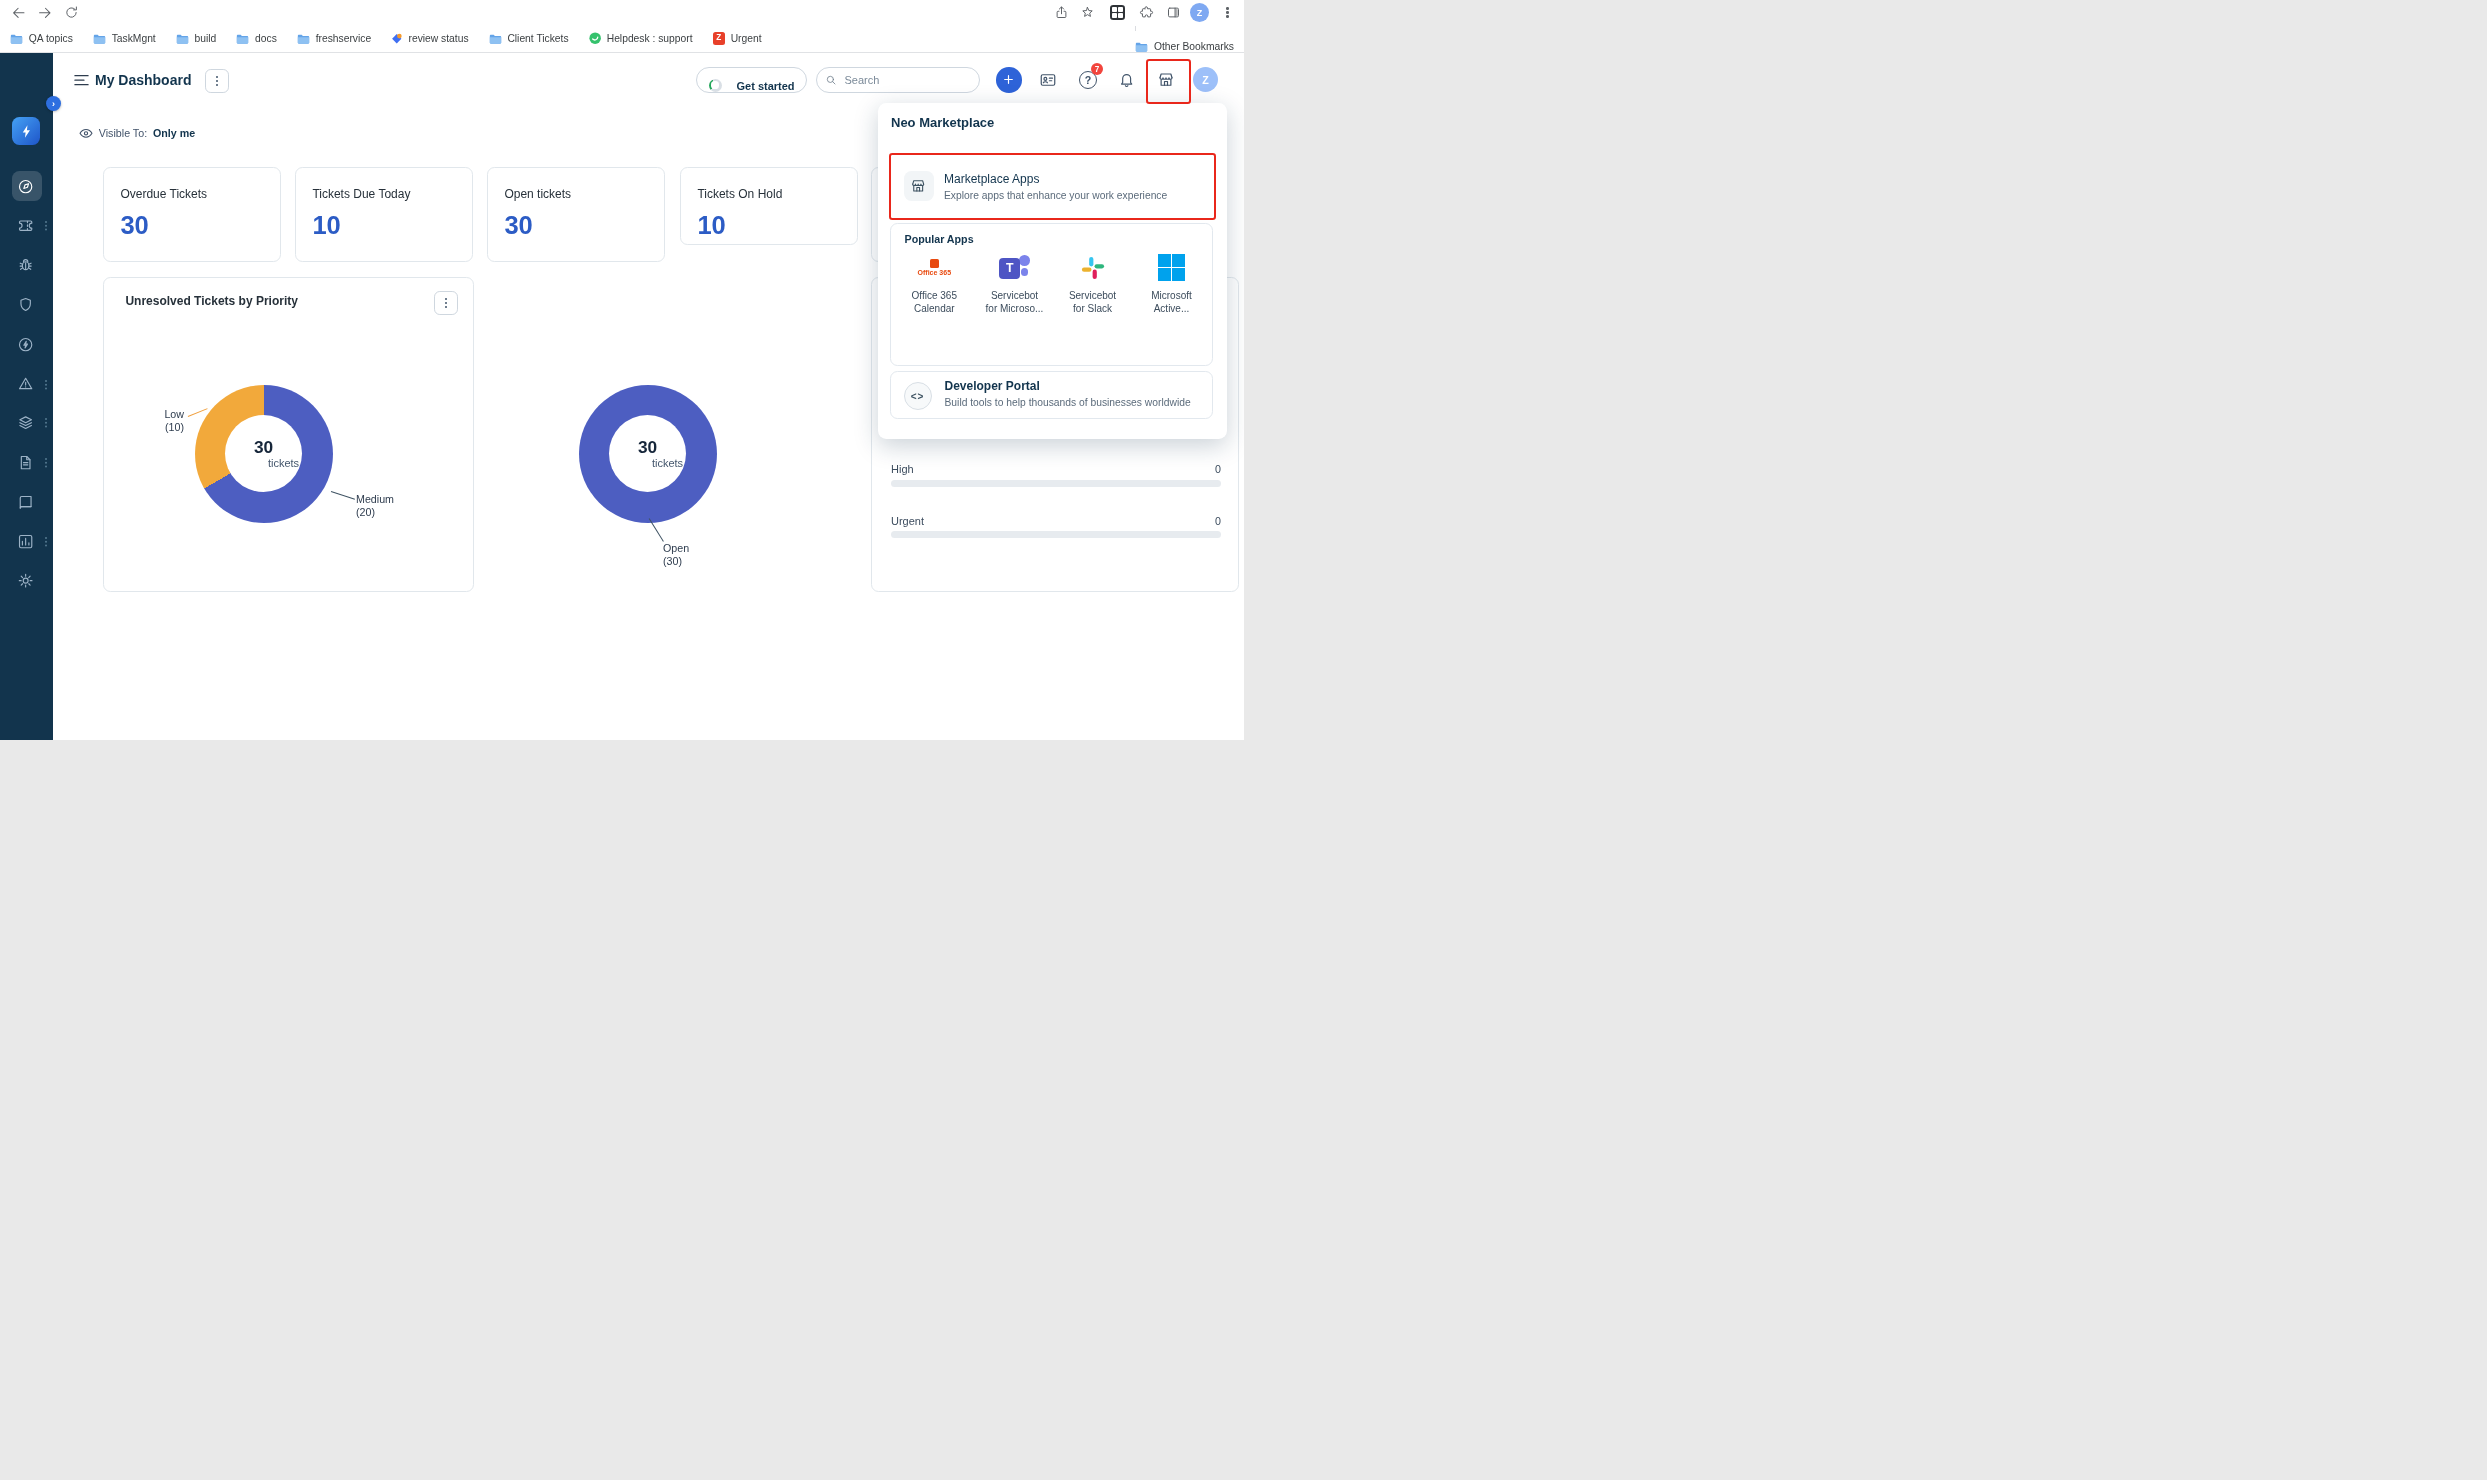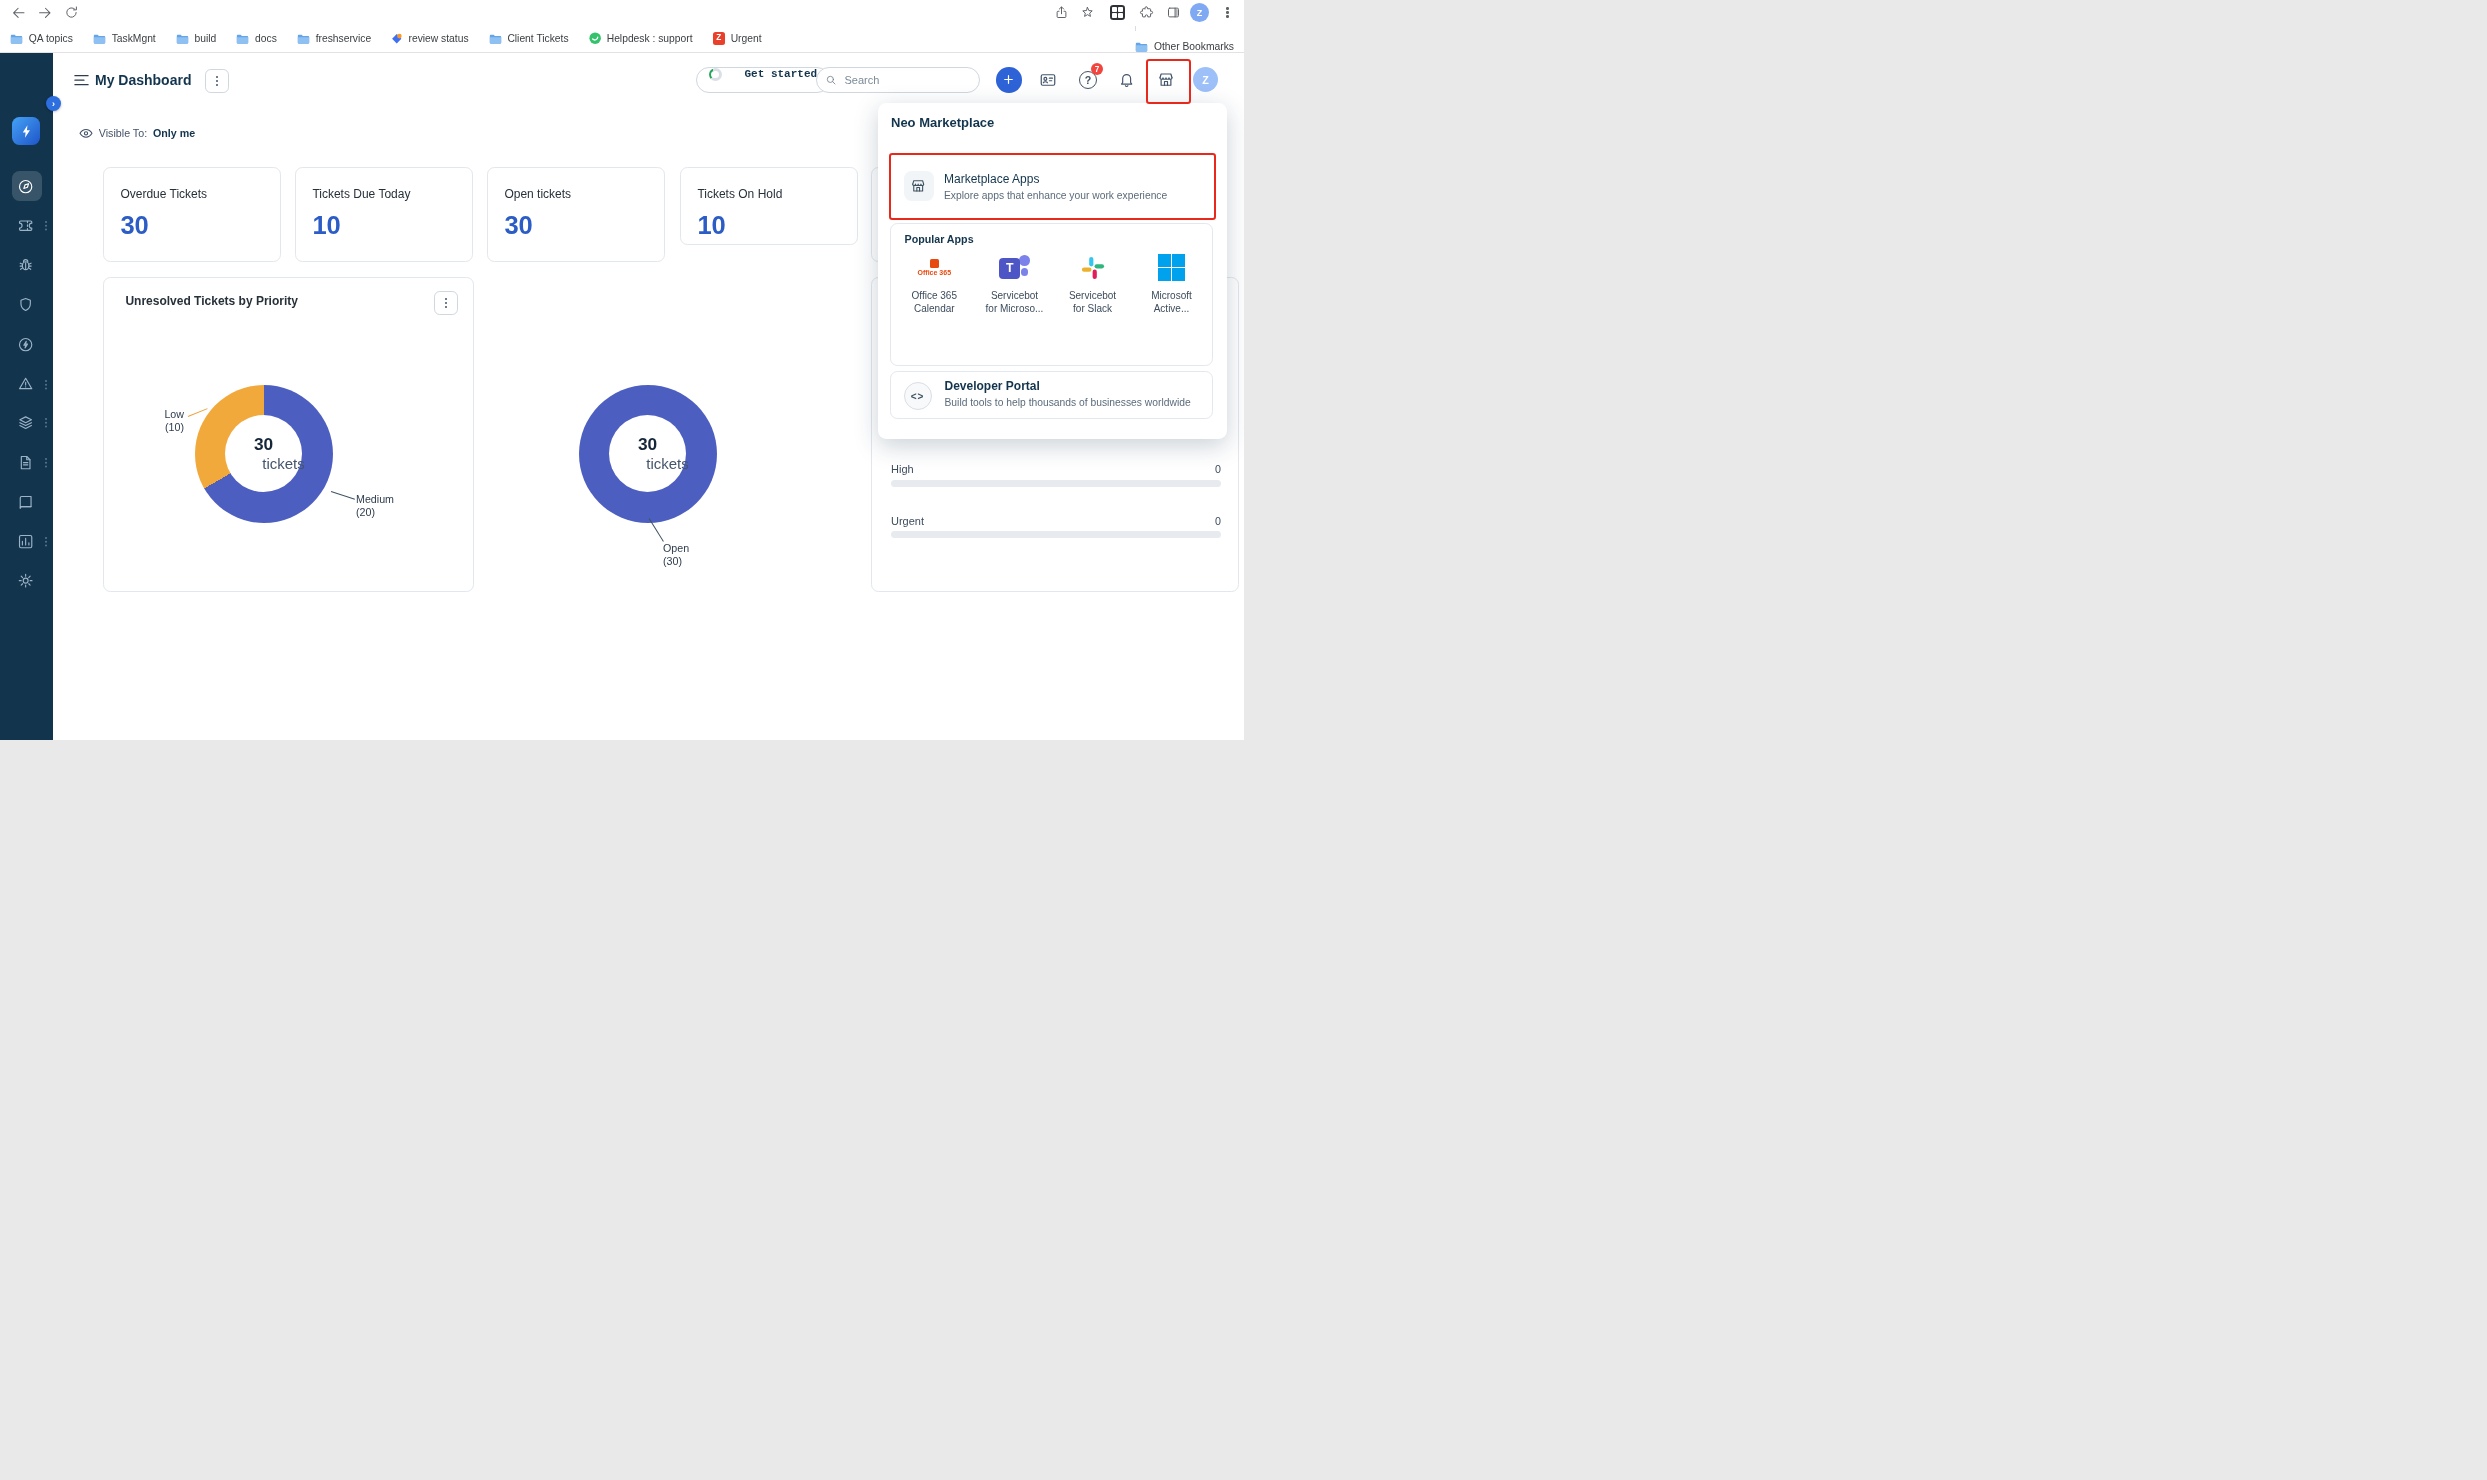--- a/index.html
+++ b/index.html
@@ -31,21 +31,21 @@
   .logo{position:absolute;left:12.3px;top:64px;width:28px;height:28px;border-radius:7.4px;background:linear-gradient(135deg,#45a2f5,#1e55c9);display:flex;align-items:center;justify-content:center;}
   .snav{position:absolute;left:17.3px;width:17.3px;height:17.3px;color:#9db3c7;}
   .snav-active-bg{position:absolute;left:11.5px;top:118px;width:30px;height:30px;border-radius:7.4px;background:rgba(255,255,255,.16);}
   .mini-dots{position:absolute;left:45px;width:2.1px;height:2.1px;border-radius:50%;background:#54788f;box-shadow:0 3.7px 0 #54788f,0 7.4px 0 #54788f;}
   .expand-btn{position:absolute;left:46px;top:96px;width:15px;height:15px;border-radius:50%;background:#2e6fe0;color:#fff;display:flex;align-items:center;justify-content:center;font-size:9px;font-weight:bold;z-index:30;box-shadow:0 0.8px 2.5px rgba(0,0,0,.3);}
 
   
   .page-title{position:absolute;left:95px;top:72px;font-size:14px;font-weight:bold;color:#12344d;}
   .sqbtn{position:absolute;width:22px;height:22px;border:0.8px solid #cfd7df;border-radius:5.8px;background:#fff;display:flex;align-items:center;justify-content:center;}
   .vdots{width:2.5px;height:2.5px;border-radius:50%;background:#41546a;box-shadow:0 4.1px 0 #41546a,0 -4.1px 0 #41546a;}
-  .gs-btn{position:absolute;left:696px;top:67px;height:25.5px;border:0.8px solid #cfd7df;border-radius:13px;background:#fff;display:flex;align-items:flex-start;gap:23px;padding:0 11.5px;box-sizing:border-box;font-family:Liberation Mono, monospace;}
+  .gs-btn{position:absolute;left:696px;top:67px;height:25.5px;border:0.8px solid #cfd7df;border-radius:13px;background:#fff;display:flex;align-items:flex-end;gap:15px;padding:0 11.5px;box-sizing:border-box;}
   .gs-ring{width:13px;height:13px;border-radius:50%;background:conic-gradient(from 230deg,#23a55a 0 100deg,#d9dfe5 100deg 360deg);position:relative;}
   .gs-ring::after{content:"";position:absolute;left:2.9px;top:2.9px;right:2.9px;bottom:2.9px;background:#fff;border-radius:50%;}
   .gs-label{font-size:11px;font-weight:bold;color:#12344d;}
   .search-box{position:absolute;left:816px;top:67px;width:164px;height:25.5px;border:0.8px solid #cfd7df;border-radius:13px;background:#fff;display:flex;align-items:center;padding:0 8.2px;box-sizing:border-box;gap:5px;color:#6f7e8c;}
   .search-box input{border:none;outline:none;background:transparent;font-size:11px;color:#2e3c4e;width:115px;font-family:"Liberation Sans",sans-serif;}
   .search-box input::placeholder{color:#7b8a99;}
   .plus-btn{position:absolute;left:996px;top:67px;width:25.5px;height:25.5px;border-radius:50%;background:#2e63d8;display:flex;align-items:center;justify-content:center;}
   .hicon{position:absolute;top:71px;width:18px;height:18px;color:#41546a;display:flex;align-items:center;justify-content:center;}
   .help-circle{border:1.5px solid #41546a;border-radius:50%;box-sizing:border-box;font-size:10.7px;font-weight:bold;}
   .badge{position:absolute;left:1091px;top:63px;min-width:12.3px;height:12.3px;border-radius:6.6px;background:#f2453d;color:#fff;font-size:8.2px;font-weight:bold;display:flex;align-items:center;justify-content:center;padding:0 2.5px;box-sizing:border-box;z-index:5;}
@@ -54,21 +54,21 @@
   
   .visrow{position:absolute;left:79px;top:127px;display:flex;align-items:center;gap:5.8px;font-size:10.7px;color:#42536a;}
   .visrow b{color:#12344d;}
   .card{position:absolute;background:#fff;border:0.8px solid #e1e7ec;border-radius:7.4px;box-sizing:border-box;margin-left:24px;}
   .stat-title{position:absolute;left:16.4px;top:19px;font-size:12px;color:#27313a;font-weight:500;}
   .stat-value{position:absolute;left:16.4px;top:43px;font-size:25.5px;font-weight:bold;color:#2c5cc5;}
   .chart-title{position:absolute;left:21.4px;top:16.4px;font-size:12px;font-weight:bold;color:#27313a;}
   .donut{position:absolute;width:138px;height:138px;border-radius:50%;}
   .donut-hole{position:absolute;left:30px;top:30px;width:77px;height:77px;border-radius:50%;background:#fff;display:flex;flex-direction:column;align-items:center;justify-content:center;}
   .donut-val{font-size:17.3px;font-weight:bold;color:#16263a;line-height:1.1;}
-  .donut-lab{font-size:15px;color:#44566c;padding-left:40px;}
+  .donut-lab{font-size:11px;color:#44566c;padding-left:40px;}
   .callout{position:absolute;font-size:10.7px;color:#2e3c4e;line-height:13px;}
   .leader{position:absolute;height:1.3px;transform-origin:left center;}
   .bar-label{position:absolute;font-size:11px;color:#3c4c5e;}
   .bar-value{position:absolute;width:330px;text-align:right;font-size:10.7px;color:#3c4c5e;}
   .bar-track{position:absolute;width:330px;height:7.4px;border-radius:4.1px;background:#e7ebef;overflow:hidden;}
   .bar-fill{height:100%;border-radius:4.1px;}
 
   
   .panel{position:absolute;left:878px;top:103px;width:349px;height:336px;background:#fff;border-radius:8.2px;box-shadow:0 6.6px 25px rgba(18,52,77,.22);z-index:40;}
   .panel-title{position:absolute;left:13px;top:11.5px;font-size:13px;font-weight:bold;color:#12344d;}

